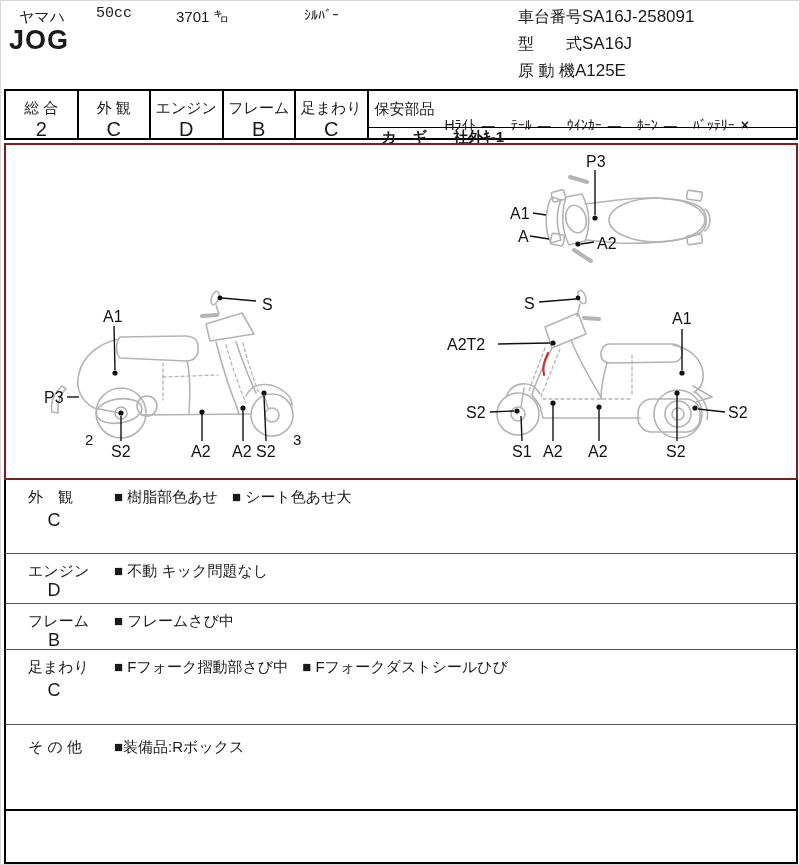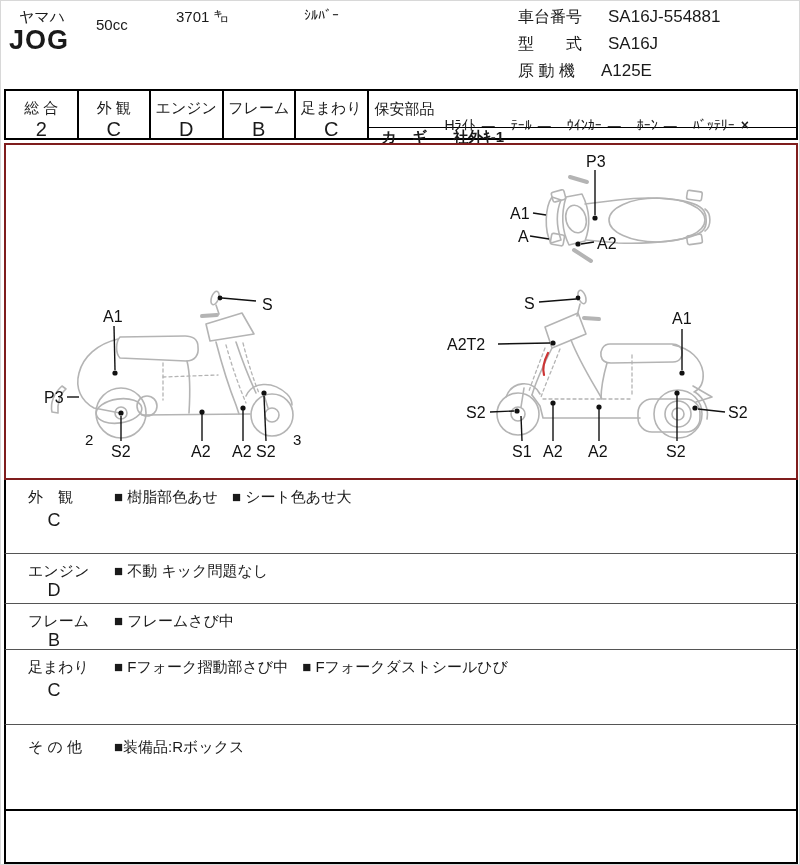--- a/index.html
+++ b/index.html
@@ -7,21 +7,21 @@
     position:relative;width:800px;height:865px;background:#fff;
     font-family:"Liberation Sans","DejaVu Sans",sans-serif;color:#1a1a1a;
     border:1px solid #d8d8d8;box-sizing:border-box;overflow:hidden;
   }
   .abs{position:absolute;}
   
   .hdr-small{font-size:15px;white-space:nowrap;}
   .hdr-color{font-size:14px;}
   .model-name{font-size:27px;font-weight:600;letter-spacing:1px;}
   .hdr-right-row{font-size:16px;white-space:nowrap;}
-  .hdr-right-row .lbl{display:inline-block;margin-right:26px;text-align:right;}
+  .hdr-right-row .lbl{display:inline-block;margin-right:0;text-align:right;}
   .hdr-right-row .val{font-size:17px;}
   
   .grade-table{
     position:absolute;left:3px;top:88px;width:794px;height:51px;
     border:2px solid #000;box-sizing:border-box;display:flex;background:#fff;
   }
   .g-cell{width:72.5px;flex:0 0 72.5px;border-right:2px solid #000;text-align:center;box-sizing:border-box;}
   .g-cell .g-lbl{font-size:15px;padding-top:8px;white-space:nowrap;}
   .g-cell .g-val{font-size:20px;line-height:1.15;}
   .safety-cell{flex:1 1 auto;display:flex;flex-direction:column;box-sizing:border-box;}
@@ -58,27 +58,27 @@
   .sec-grade.hi{top:26px;}
   .sec-comments{position:absolute;left:108px;top:8px;font-size:15px;display:flex;gap:14px;white-space:nowrap;}
   .empty-box{border:2px solid #000;border-top:none;height:53px;box-sizing:border-box;background:#fff;}
 </style>
 </head>
 <body>
 
 <div class="page">
 
   <span class="abs hdr-small" style="left:18px;top:7px;">ヤマハ</span>
-  <span class="abs hdr-small" style="left:95px;top:15px;">50cc</span>
+  <span class="abs hdr-small" style="left:95px;top:4px;font-family:Liberation Mono, monospace;">50cc</span>
   <span class="abs hdr-small" style="left:175px;top:7px;">3701 ㌔</span>
   <span class="abs hdr-small hdr-color" style="left:303px;top:6px;">ｼﾙﾊﾞｰ</span>
   <span class="abs model-name" style="left:8px;top:24px;">JOG</span>
 
   <div class="abs hdr-right-row" style="left:517px;top:6px;">
-    <span class="lbl">車台番号</span><span class="val">SA16J-554881</span>
+    <span class="lbl">車台番号</span><span class="val">SA16J-258091</span>
   </div>
   <div class="abs hdr-right-row" style="left:517px;top:33px;">
     <span class="lbl">型　　式</span><span class="val">SA16J</span>
   </div>
   <div class="abs hdr-right-row" style="left:517px;top:60px;">
     <span class="lbl">原 動 機</span><span class="val">A125E</span>
   </div>
 
   <div class="grade-table">
     <div class="g-cell">

